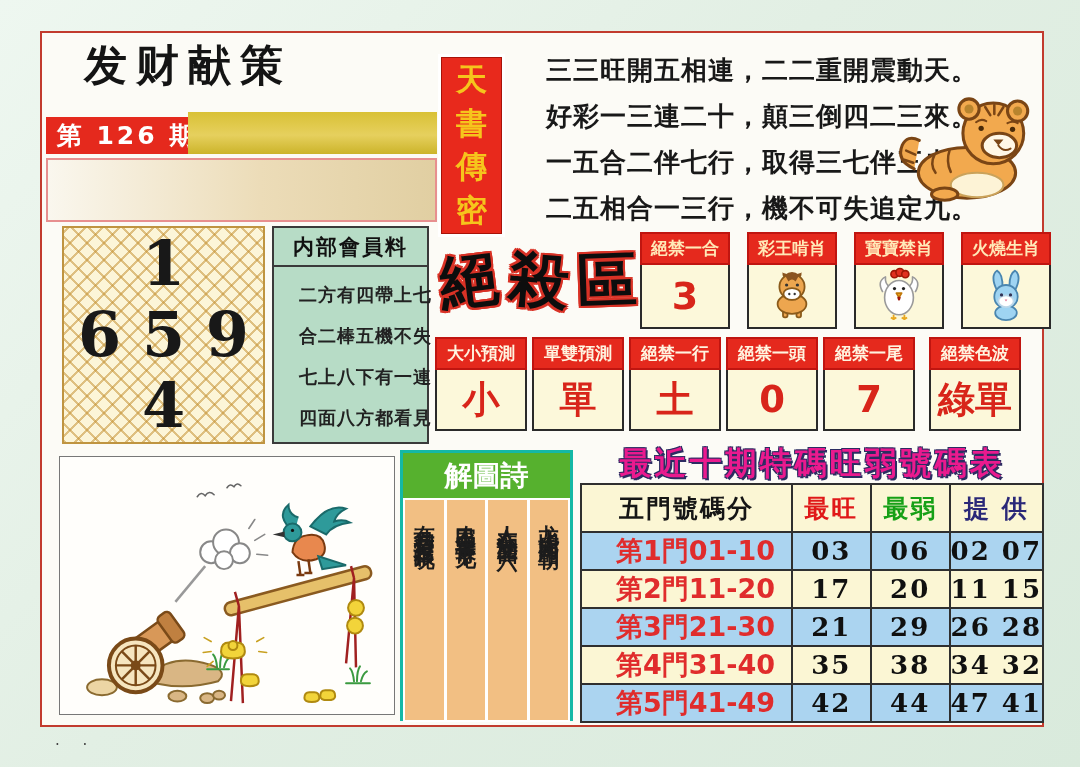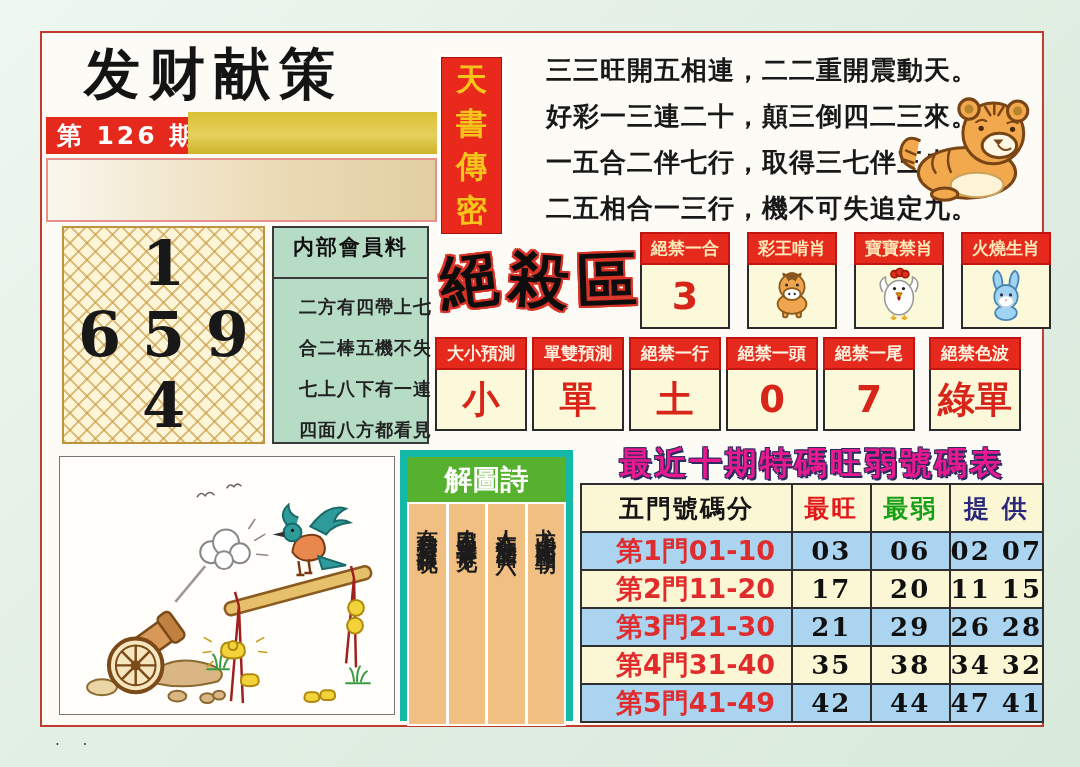--- a/index.html
+++ b/index.html
@@ -8,21 +8,21 @@
     font-family:"DejaVu Sans", sans-serif;
     background:linear-gradient(135deg,#eef7f0 0%,#e2efe4 45%,#d9eadc 100%);
     position:relative;
   }
   .sheet {
     position:absolute; left:40px; top:31px; width:1004px; height:696px;
     border:2px solid #c23b2e; background:#fcfbf6;
   }
   
   .main-title {
-    position:absolute; left:42px; top:4px; font-size:56px; font-weight:bold;
+    position:absolute; left:42px; top:4px; font-size:43px; font-weight:bold;
     letter-spacing:9px; color:#141414; font-family:"DejaVu Sans",sans-serif;
   }
   .issue-box {
     position:absolute; left:4px; top:84px; width:162px; height:37px;
     background:#e5291d; color:#fff; font-size:25px; font-weight:bold;
     display:flex; align-items:center; justify-content:center; letter-spacing:3px;
   }
   .gold-bar {
     position:absolute; left:146px; top:79px; width:249px; height:42px;
     background:linear-gradient(#d9c135,#e6d05e 55%,#ccb42a);
@@ -55,21 +55,21 @@
     font-family:"DejaVu Serif",serif; font-weight:600; color:#181818;
   }
   .lattice-box .num { font-size:62px; line-height:1; }
   .ln-top,.ln-bot { display:flex; justify-content:center; align-items:center; }
   .ln-mid { display:flex; justify-content:space-between; align-items:center; padding:0 14px; }
   .member-box {
     position:absolute; left:230px; top:193px; width:157px; height:218px;
     background:#b7dcc6; border:2px solid #3a3a3a;
   }
   .member-title {
-    margin:0; padding:5px 0 16px; text-align:center; font-size:21px; font-weight:bold;
+    margin:0; padding:5px 0 4px; text-align:center; font-size:21px; font-weight:bold;
     color:#111; border-bottom:2px solid #3a3a3a; letter-spacing:2px;
   }
   .member-lines { padding:7px 25px 0;text-align:center; }
   .member-lines div {
     font-family:"DejaVu Serif",serif; font-size:18px; font-weight:bold; color:#222;
     line-height:41px; letter-spacing:1px; white-space:nowrap;
   }
   .killzone-title {
     position:absolute; left:394px; top:196px; width:205px; height:105px;
     display:flex; align-items:center; justify-content:space-between; padding:0 4px;
@@ -109,21 +109,21 @@
   
   .table-title {
     position:absolute; left:538px; top:409px; width:464px; text-align:center;
     font-size:32px; font-weight:bold; color:#ea1a8e; letter-spacing:3px; white-space:nowrap;
     text-shadow:2px 2px 0 #2c2c62, -1px -1px 0 #2c2c62, 1px -1px 0 #2c2c62, -1px 1px 0 #2c2c62;
   }
   .drawing-box {
     position:absolute; left:17px; top:423px; width:336px; height:259px;
     background:#fffefb; border:1px solid #777;
   }
-  .poem-box { position:absolute; left:358px; top:417px; width:173px; height:271px; border:7px solid #14b8a6; background:#fff; }
+  .poem-box { position:absolute; left:358px; top:417px; width:173px; height:271px; border:3px solid #14b8a6; background:#fff; }
   .poem-head {
     height:45px; background:#56b12e; color:#fff; font-size:28px; font-weight:bold;
     display:flex; align-items:center; justify-content:space-evenly;
     font-family:"DejaVu Serif",serif;
   }
   .poem-cols { display:flex; flex-direction:row-reverse; height:224px; gap:3px; padding:2px; background:#fff; }
   .pcol {
     flex:1; background:#f2bf83; writing-mode:vertical-rl; text-orientation:upright;
     font-size:21px; font-weight:bold; color:#1c1c1c; letter-spacing:4px;
     display:flex; align-items:center; padding-top:8px;

